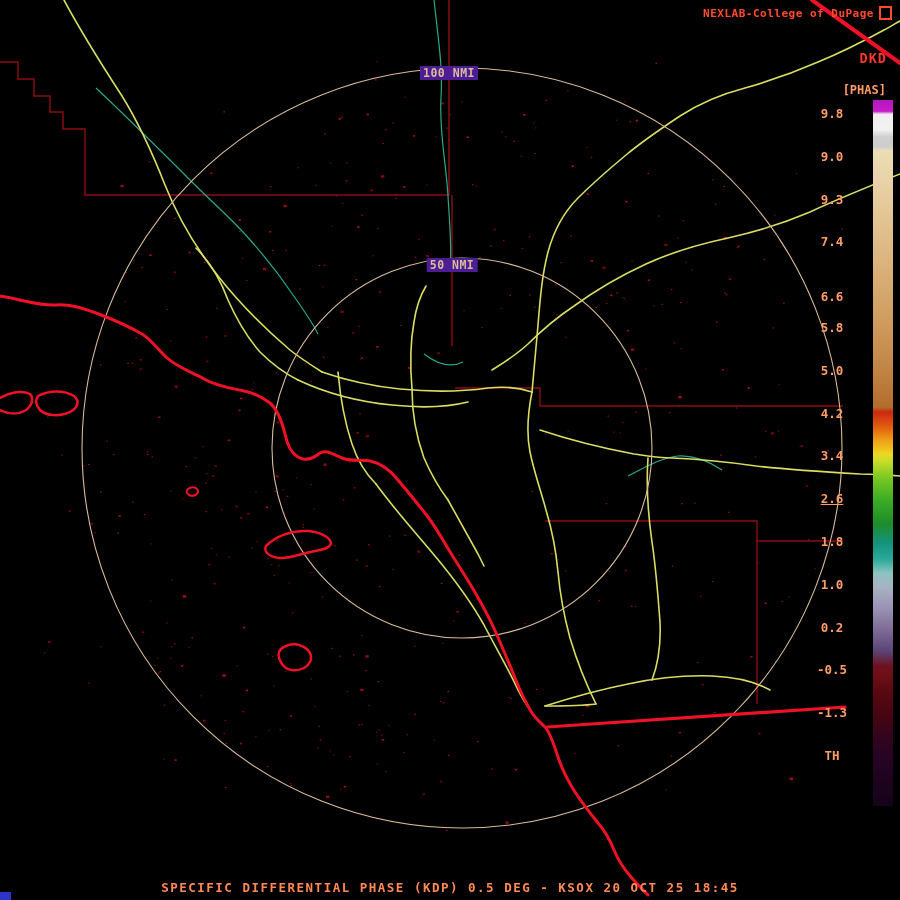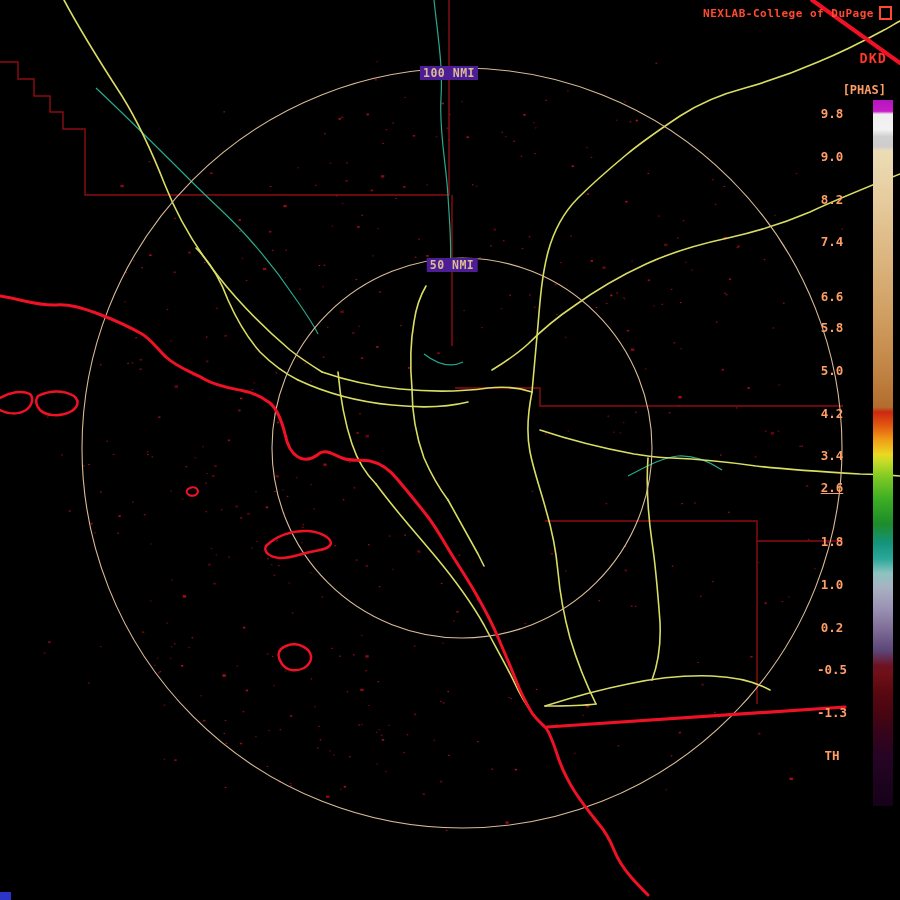--- a/index.html
+++ b/index.html
@@ -521,33 +521,34 @@
     <span class="brand-glyph"></span>
   </div>
 
   <div class="code">DKD</div>
   <div class="tag">[PHAS]</div>
 
   <div id="colorbar-strip" style="background: linear-gradient(rgb(178, 22, 191) 0%, rgb(201, 28, 201) 1.6%, rgb(239, 239, 239) 2%, rgb(242, 242, 242) 4.2%, rgb(207, 207, 207) 5.2%, rgb(205, 205, 205) 6.6%, rgb(236, 221, 182) 7.2%, rgb(229, 201, 154) 15%, rgb(219, 179, 125) 23%, rgb(207, 157, 95) 31%, rgb(194, 133, 69) 38%, rgb(178, 109, 45) 43.5%, rgb(204, 40, 16) 44.2%, rgb(226, 90, 16) 46.2%, rgb(240, 160, 24) 48.2%, rgb(236, 216, 34) 50.2%, rgb(198, 220, 40) 51.2%, rgb(124, 200, 36) 53.5%, rgb(58, 172, 36) 56.7%, rgb(30, 140, 42) 60%, rgb(20, 148, 124) 62.8%, rgb(42, 168, 154) 65%, rgb(140, 196, 192) 67%, rgb(168, 178, 194) 69%, rgb(154, 146, 180) 72%, rgb(126, 108, 150) 75%, rgb(90, 70, 120) 78%, rgb(110, 16, 32) 80.2%, rgb(112, 16, 24) 81.2%, rgb(88, 8, 16) 84%, rgb(70, 5, 18) 87.2%, rgb(52, 4, 28) 90%, rgb(38, 4, 36) 93.2%, rgb(21, 2, 24) 100%);"></div>
   <div id="colorbar-labels">
       <div class="cb-label" style="top: 107px;">9.8</div>
       <div class="cb-label" style="top: 149.8px;">9.0</div>
-      <div class="cb-label" style="top: 192.6px;">8.2</div>
+      <div class="cb-label" style="top: 192.6px;">9.3</div>
       <div class="cb-label" style="top: 235.4px;">7.4</div>
       <div class="cb-label" style="top: 278.2px; margin-top: 12px;">6.6</div>
       <div class="cb-label" style="top: 321px;">5.8</div>
       <div class="cb-label" style="top: 363.8px;">5.0</div>
       <div class="cb-label" style="top: 406.6px;">4.2</div>
       <div class="cb-label" style="top: 449.4px;">3.4</div>
-      <div class="cb-label" style="top: 481px; text-decoration: underline;">2.6</div>
+      <div class="cb-label" style="top: 492px; text-decoration: underline;">2.6</div>
       <div class="cb-label" style="top: 535px;">1.8</div>
       <div class="cb-label" style="top: 577.8px;">1.0</div>
       <div class="cb-label" style="top: 620.6px;">0.2</div>
       <div class="cb-label" style="top: 663.4px;">-0.5</div>
       <div class="cb-label" style="top: 706.2px;">-1.3</div>
       <div class="cb-label" style="top: 749px;">TH</div>
     </div>
 
   <div class="ring-label" id="ring-label-100">100 NMI</div>
   <div class="ring-label" id="ring-label-50">50 NMI</div>
 
+  <div class="caption">SPECIFIC DIFFERENTIAL PHASE (KDP) 0.5 DEG - KSOX 20 OCT 25 18:45</div>
   <div class="chip"></div>
 </div>
 
 </body></html>

